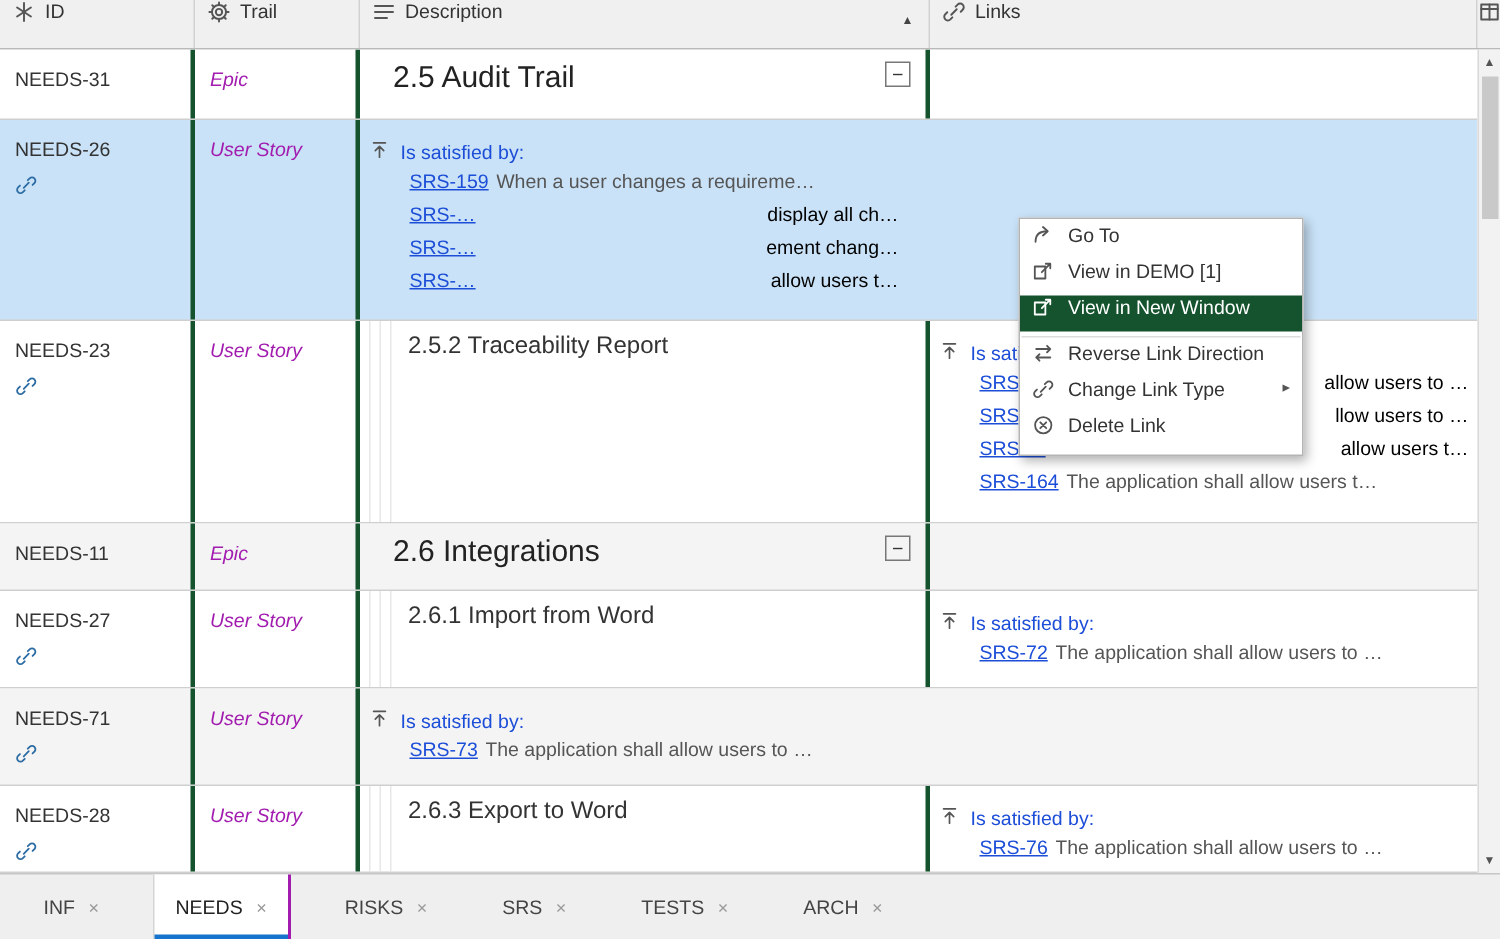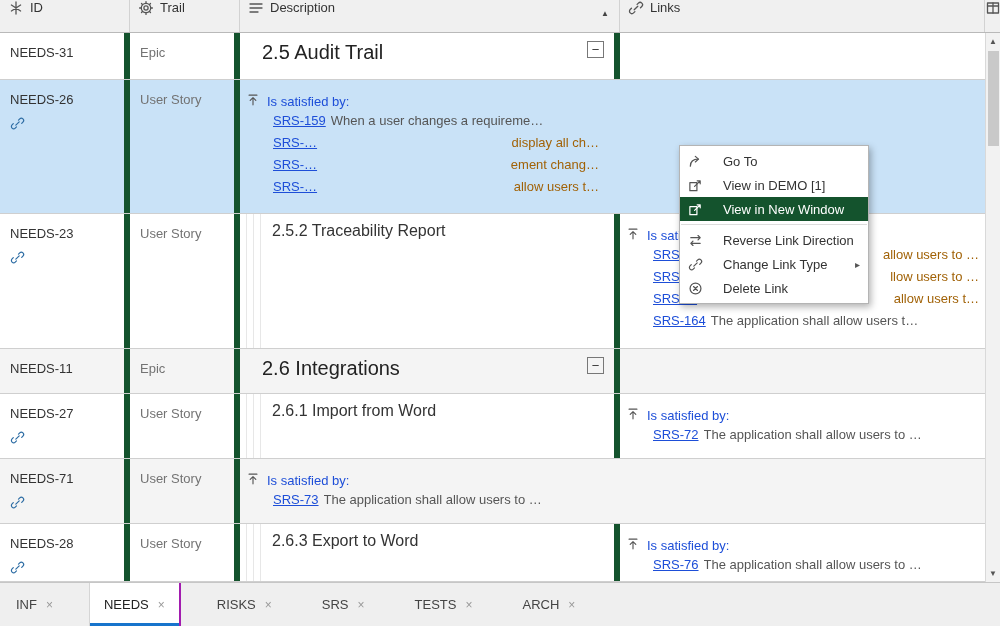--- a/index.html
+++ b/index.html
@@ -16,25 +16,25 @@
   .hlabel { margin-left:6px; font-size:13px; }
   .sort { position:absolute; right:10px; top:9px; font-size:8px; color:#444; }
   .hcell.corner { justify-content:center; padding:0; }
   .icn { display:inline-flex; width:16px; height:16px; color:#555; flex:0 0 auto; }
   .icn svg { width:16px; height:16px; }
   
   .gbody { position:absolute; top:33px; left:0; width:985px; height:549px; overflow:hidden; }
   .row { display:flex; border-bottom:1px solid #cfcfcf; background:#fff; }
   .row.striped { background:#f4f4f4; }
   .row.selected { background:#c9e2f7; }
-  .cell { border-right:6px solid #14532d; overflow:hidden; position:relative; }
+  .cell { border-right:3px solid #14532d; overflow:hidden; position:relative; }
   .c-id { width:130px; padding:12px 10px; color:#333; }
   .idlink { display:block; margin-top:9px; color:#2e6da4; }
   .idlink svg { width:15px; height:15px; }
-  .c-type { width:110px; padding:12px 10px; color:#737373; }
+  .c-type { width:110px; padding:12px 10px; color:#a21caf;font-style:italic; }
   .c-desc { width:380px; padding:8px 10px 0 22px; }
   .row.story .c-desc {
     padding-left:32px;
     background-image:linear-gradient(#e7e7e7,#e7e7e7),linear-gradient(#e7e7e7,#e7e7e7),linear-gradient(#e7e7e7,#e7e7e7);
     background-size:1px 100%,1px 100%,1px 100%;
     background-position:6px 0,13px 0,20px 0;
     background-repeat:no-repeat;
   }
   .row.epic .desc-text { font-size:20px; color:#222; }
   .row.story .desc-text { font-size:16px; color:#333; }
@@ -43,45 +43,45 @@
     border:1px solid #777; background:transparent; color:#333; font-size:13px;
     line-height:13px; padding:0; display:flex; align-items:center; justify-content:center;
     font-family:"Liberation Sans",sans-serif;
   }
   .c-links { width:365px; padding:12px 6px 0 6px; border-right:none; }
   .links-header { display:flex; align-items:center; gap:5px; color:#1d4ed8; height:18px; }
   .links-header .icn svg { width:14px; height:14px; }
   .link-line { display:flex; padding-left:27px; line-height:22px; white-space:nowrap; overflow:hidden; }
   .link-id { color:#1d4ed8; text-decoration:underline; margin-right:5px; flex:0 0 auto; }
   .link-text { color:#555; overflow:hidden; }
-  .link-tail { color:#a16207; margin-left:auto; flex:0 0 auto; }
+  .link-tail { color:#000000; margin-left:auto; flex:0 0 auto; }
   
   .vscroll { position:absolute; right:0; top:33px; width:15px; height:549px; background:#f2f2f2; border-left:1px solid #d9d9d9; }
   .sarrow { position:absolute; left:0; width:100%; height:15px; display:flex; align-items:center; justify-content:center; color:#555; font-size:8px; }
   .sarrow.up { top:1px; } .sarrow.down { bottom:1px; }
   .sthumb { position:absolute; left:2px; width:11px; top:18px; height:95px; background:#c9c9c9; }
   
   .cmenu {
     position:absolute; left:679px; top:145px; width:190px; background:#fff;
     border:1px solid #b4b4b4; box-shadow:2px 3px 7px rgba(0,0,0,0.3);
     padding:3px 0; z-index:50;
   }
-  .menu-item { display:flex; align-items:center; height:24px; padding:0 8px; color:#333; cursor:default;gap:11px; }
+  .menu-item { display:flex; height:24px; padding:0 8px; color:#333; cursor:default; }
   .menu-item .icn { width:15px; height:15px; color:#555; margin-right:9px; }
   .menu-item .icn svg { width:15px; height:15px; }
   .menu-item.hl { color:#fff; }
   .menu-item.hl .icn { color:#fff; }
   .mlabel { font-size:13px; white-space:nowrap; }
   .subarrow { margin-left:auto; font-size:10px; color:#555; }
   .menu-sep { height:1px; background:#dcdcdc; margin:3px 1px; }
   
   .tabbar {
     position:absolute; left:0; bottom:0; width:1000px; height:44px;
     background:#efefef; border-top:1px solid #c6c6c6; display:flex; align-items:stretch;
-    padding-left:2px;
+    padding-left:15px;
   }
   .tab { display:flex; align-items:center; padding:0 14px; margin-right:22px; color:#444; position:relative; }
   .tab.active { background:#fff; color:#222; border-left:1px solid #d5d5d5; border-right:2px solid #a21caf; }
   .tab.active::after { content:''; position:absolute; left:0; right:0; bottom:0; height:3px; background:#1774cc; }
   .tab .x { margin-left:9px; color:#999; font-size:12px; }
 </style>
 </head>
 <body>
 
 <div class="ghead" id="ghead">

